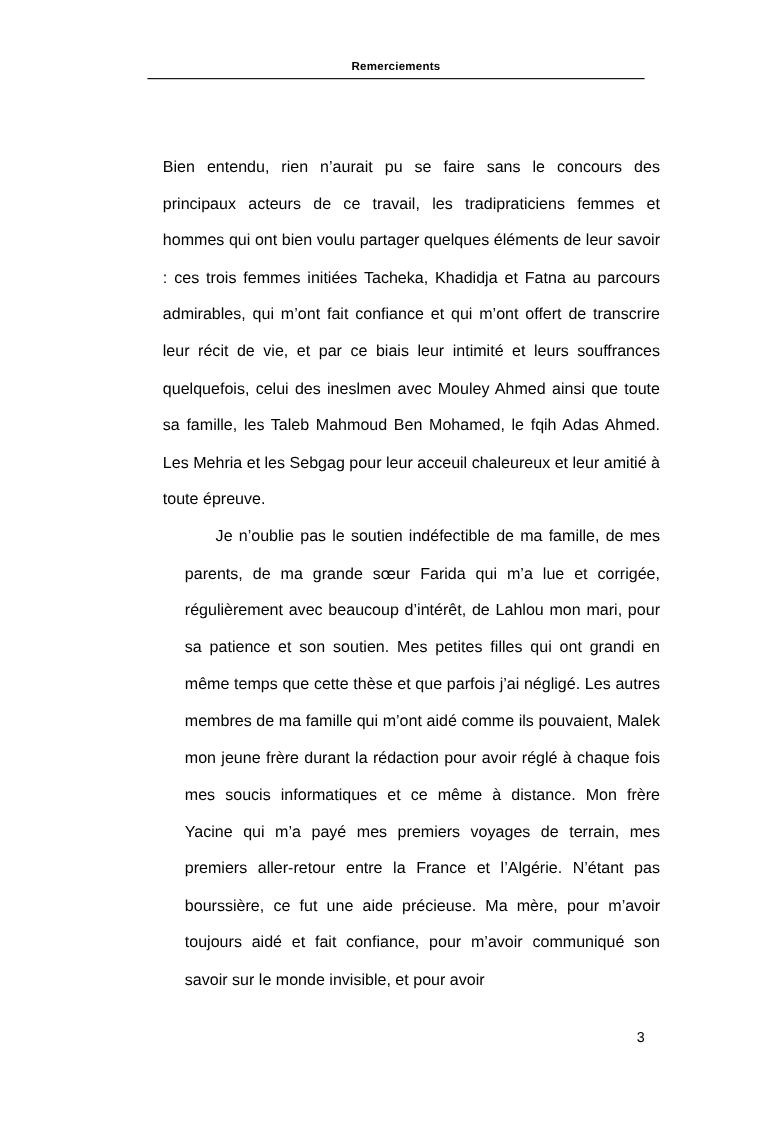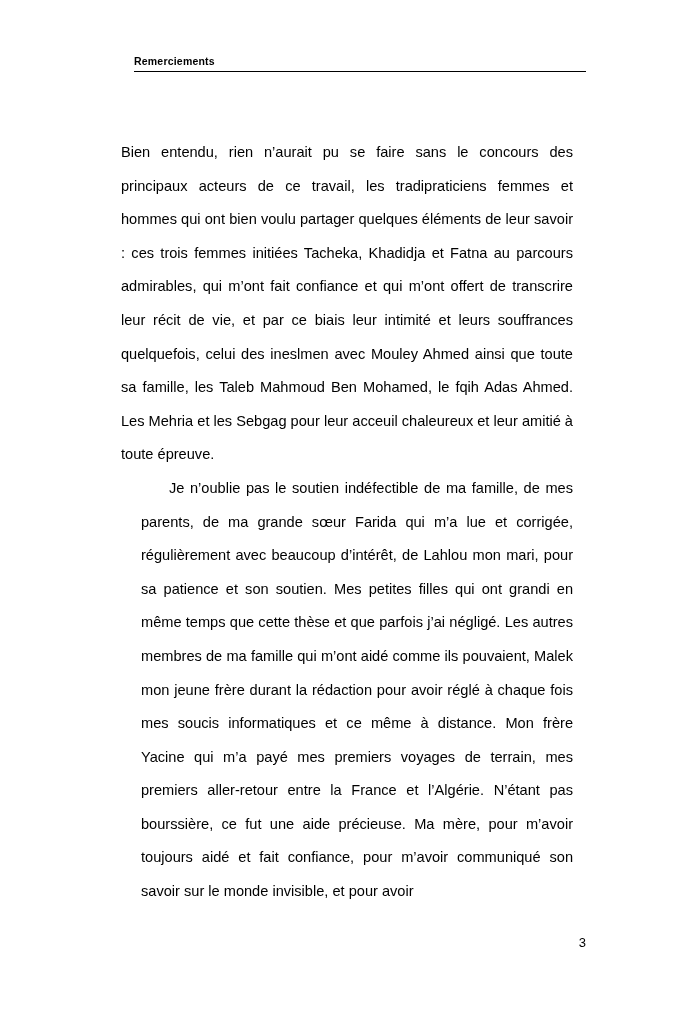--- a/index.html
+++ b/index.html
@@ -25,32 +25,32 @@
   }
   .header {
     position: absolute;
     left: 134px;
     top: 55px;
     width: 452px;
   }
   .header-title {
     font-size: 10.5px;
     font-weight: bold;
-    text-align: left;
+    text-align: center;
     letter-spacing: 0.2px;
     line-height: 1.2;
     padding-bottom: 3px;
   }
   .header-rule {
     border-bottom: 1.1px solid #000000;
     width: 100%;
   }
   .content {
     position: absolute;
-    left: 121px;
+    left: 148px;
     top: 136px;
     width: 452px;
   }
   .para {
     font-size: 14.6px;
     line-height: 33.6px;
     text-align: justify;
     text-justify: inter-word;
     margin: 0;
     hyphens: none;

